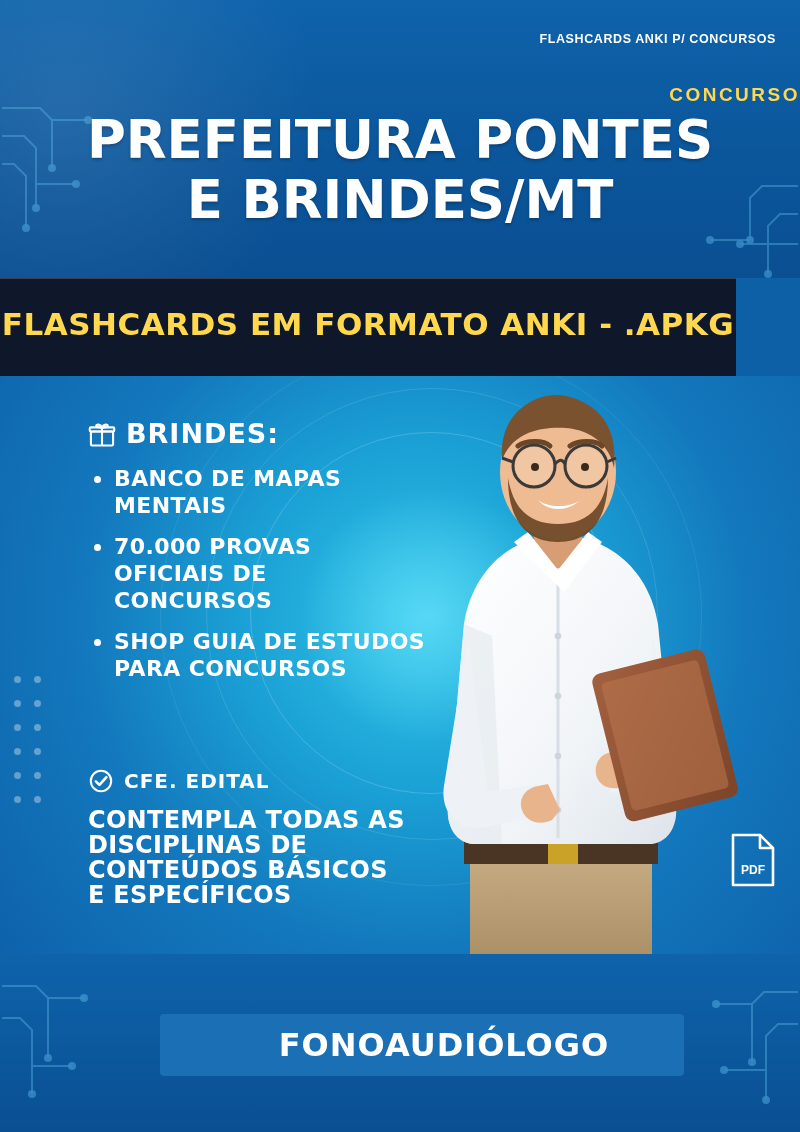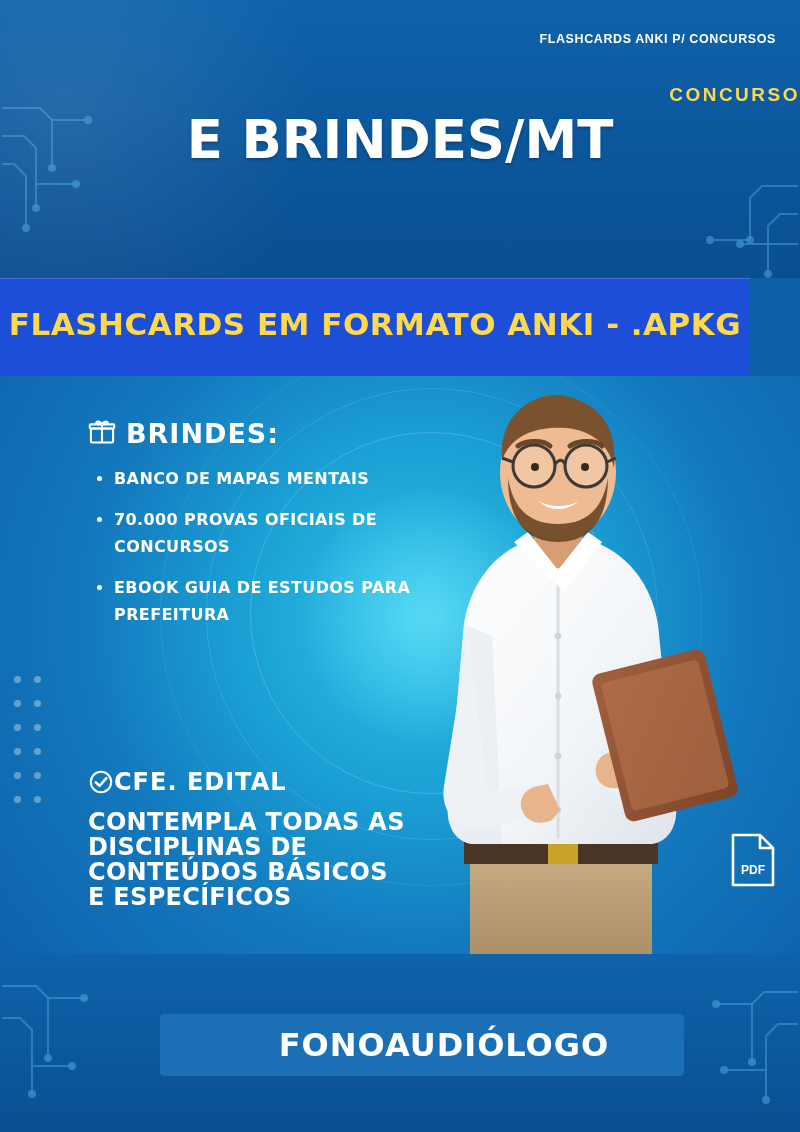--- a/index.html
+++ b/index.html
@@ -89,24 +89,23 @@
     letter-spacing: 0px;
     font-family: "DejaVu Sans", sans-serif;
     text-shadow: 0 2px 3px rgba(0,0,0,0.25);
   }
 
   
   .sub-band {
     position: absolute;
     left: 0; top: 278px;
     width: 736px; height: 98px;
-    background: #1d4ed8;
+    background: #0f172a;
     border-top: 1px solid rgba(255,255,255,0.18);
     border-bottom: 1px solid rgba(255,255,255,0.18);
-    padding-left: 14px;
   }
   .sub-band .txt {
     position: absolute;
     left: 0; right: 0; top: 27px;
     text-align: center;
     color: #ffd84d;
     font-size: 31px;
     font-weight: bold;
     letter-spacing: 0.5px;
     font-family: "DejaVu Sans", sans-serif;
@@ -150,53 +149,54 @@
   }
 
   .brindes-block {
     position: absolute;
     left: 88px; top: 42px;
     width: 340px;
     color: #ffffff;
   }
   .brindes-head {
     display: flex;
-    align-items: flex-start;
+    align-items: flex-end;
     gap: 10px;
     font-size: 27px;
     font-weight: bold;
     letter-spacing: 1px;
     margin-bottom: 16px;
     font-family: "DejaVu Sans", sans-serif;
   }
   .gift-icon { width: 28px; height: 28px; flex: none; }
   .brindes-list {
     margin: 0;
     padding: 0 0 0 26px;
     list-style: disc;
   }
   .brindes-list li {
-    font-size: 16px;
+    font-size: 22px;
     line-height: 27px;
     font-weight: bold;
     margin-bottom: 14px;
     letter-spacing: 0.4px;
     font-family: "DejaVu Sans", sans-serif;
   }
 
   .cfe-block {
     position: absolute;
     left: 88px; top: 392px;
     width: 320px;
     color: #ffffff;
   }
   .cfe-head {
     display: flex;
     align-items: center;
-    font-size: 24px;
+    gap: 10px;
+    font-size: 20px;
     font-weight: bold;
     letter-spacing: 1px;
     margin-bottom: 14px;
     font-family: "DejaVu Sans", sans-serif;
   }
   .check-icon { width: 26px; height: 26px; flex: none; }
   .cfe-text {
     font-size: 24px;
     line-height: 25px;
     font-weight: bold;
@@ -283,20 +283,21 @@
           <circle cx="40" cy="70" r="4"></circle>
       </g>
     </svg>
 
 
     <div class="top-right-label">FLASHCARDS ANKI P/ CONCURSOS</div>
 
     <div class="concurso-kicker">CONCURSO</div>
 
     <div class="main-title">
+      <div>PREFEITURA PONTES</div>
       <div>E BRINDES/MT</div>
     </div>
   </div>
 
   <div class="sub-band">
     <div class="txt">FLASHCARDS EM FORMATO ANKI - .APKG</div>
   </div>
 
   <div class="middle">
     <div class="ring r3"></div>
@@ -328,21 +329,21 @@
             <path d="M12 5.5 V21"></path>
             <path d="M12 5.5 C10.5 2.5 7 2.5 7 4.3 C7 5.6 9.2 5.6 12 5.5Z"></path>
             <path d="M12 5.5 C13.5 2.5 17 2.5 17 4.3 C17 5.6 14.8 5.6 12 5.5Z"></path>
           </g>
         </svg>
         <span>BRINDES:</span>
       </div>
       <ul class="brindes-list">
         <li>BANCO DE MAPAS MENTAIS</li>
         <li>70.000 PROVAS OFICIAIS DE CONCURSOS</li>
-        <li>EBOOK GUIA DE ESTUDOS PARA PREFEITURA</li>
+        <li>SHOP GUIA DE ESTUDOS PARA CONCURSOS</li>
       </ul>
     </div>
 
     <div class="cfe-block">
       <div class="cfe-head">
         <svg class="check-icon" viewBox="0 0 24 24">
           <circle cx="12" cy="12" r="9.4" fill="none" stroke="#ffffff" stroke-width="1.9"></circle>
           <path d="M7.2 12.3 L10.6 15.6 L17 8.4" fill="none" stroke="#ffffff" stroke-width="2.4" stroke-linecap="round" stroke-linejoin="round"></path>
         </svg>
         <span>CFE. EDITAL</span>

